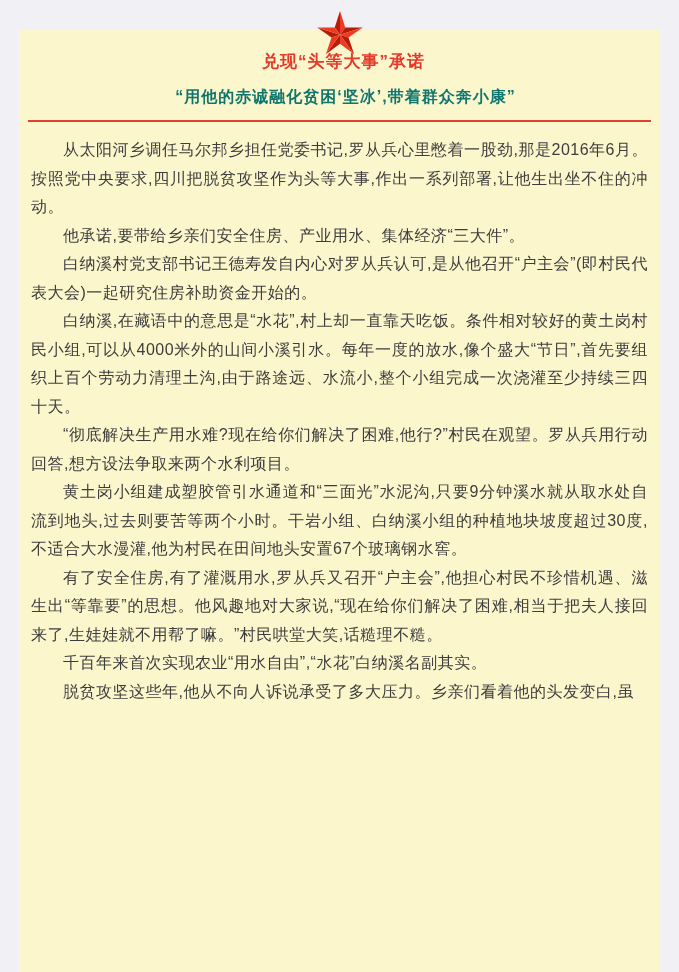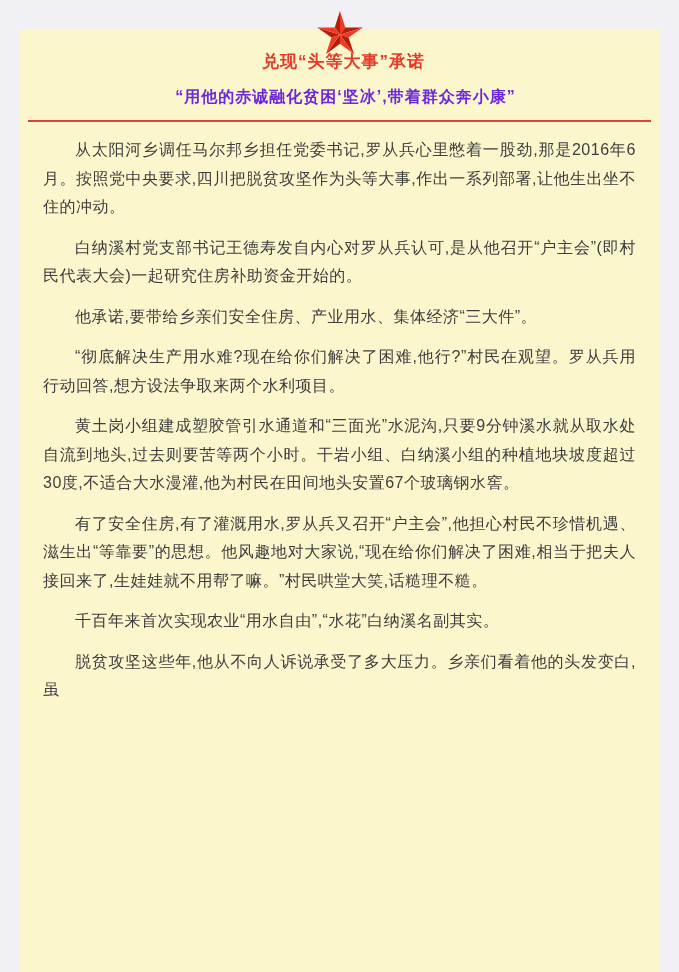--- a/index.html
+++ b/index.html
@@ -37,42 +37,42 @@
   .headline {
     text-align: center;
     color: #e5392a;
     font-size: 17px;
     font-weight: bold;
     margin: 2px 0 0 8px;
     letter-spacing: 1px;
   }
   .subheadline {
     text-align: center;
-    color: #6d28d9;
+    color: #0f766e;
     font-size: 16px;
     font-weight: bold;
     margin: 14px 0 0 12px;
     letter-spacing: 1px;
   }
   .divider {
     border: none;
     border-top: 2px solid #dd4430;
     margin: 12px 9px 0 9px;
   }
   .content {
     margin-top: 14px;
     padding: 0 12px;
     font-size: 16px;
     line-height: 28.5px;
     color: #3d3d3d;
     text-align: justify;
     letter-spacing: 0.5px;
   }
   .content p {
-    margin: 12px;
+    margin: 0;
     text-indent: 2em;
   }
 </style>
 </head>
 <body>
 
 <div class="star-wrap">
   <svg viewBox="0 0 100 100" xmlns="http://www.w3.org/2000/svg" aria-hidden="true">
 
     <polygon points="50,4 38.8,39.6 50,55" fill="#b61d08"></polygon>
@@ -88,21 +88,22 @@
   </svg>
 </div>
 
 <div class="card">
   <h1 class="headline">兑现“头等大事”承诺</h1>
   <h2 class="subheadline">“用他的赤诚融化贫困‘坚冰’,带着群众奔小康”</h2>
   <hr class="divider">
 
   <div class="content">
     <p>从太阳河乡调任马尔邦乡担任党委书记,罗从兵心里憋着一股劲,那是2016年6月。按照党中央要求,四川把脱贫攻坚作为头等大事,作出一系列部署,让他生出坐不住的冲动。</p>
+    <p>他承诺,要带给乡亲们安全住房、产业用水、集体经济“三大件”。</p>
     <p>白纳溪村党支部书记王德寿发自内心对罗从兵认可,是从他召开“户主会”(即村民代表大会)一起研究住房补助资金开始的。</p>
-    <p>他承诺,要带给乡亲们安全住房、产业用水、集体经济“三大件”。</p>
+    <p>白纳溪,在藏语中的意思是“水花”,村上却一直靠天吃饭。条件相对较好的黄土岗村民小组,可以从4000米外的山间小溪引水。每年一度的放水,像个盛大“节日”,首先要组织上百个劳动力清理土沟,由于路途远、水流小,整个小组完成一次浇灌至少持续三四十天。</p>
     <p>“彻底解决生产用水难?现在给你们解决了困难,他行?”村民在观望。罗从兵用行动回答,想方设法争取来两个水利项目。</p>
     <p>黄土岗小组建成塑胶管引水通道和“三面光”水泥沟,只要9分钟溪水就从取水处自流到地头,过去则要苦等两个小时。干岩小组、白纳溪小组的种植地块坡度超过30度,不适合大水漫灌,他为村民在田间地头安置67个玻璃钢水窖。</p>
     <p>有了安全住房,有了灌溉用水,罗从兵又召开“户主会”,他担心村民不珍惜机遇、滋生出“等靠要”的思想。他风趣地对大家说,“现在给你们解决了困难,相当于把夫人接回来了,生娃娃就不用帮了嘛。”村民哄堂大笑,话糙理不糙。</p>
     <p>千百年来首次实现农业“用水自由”,“水花”白纳溪名副其实。</p>
     <p>脱贫攻坚这些年,他从不向人诉说承受了多大压力。乡亲们看着他的头发变白,虽</p>
   </div>
 </div>
 
 </body></html>

